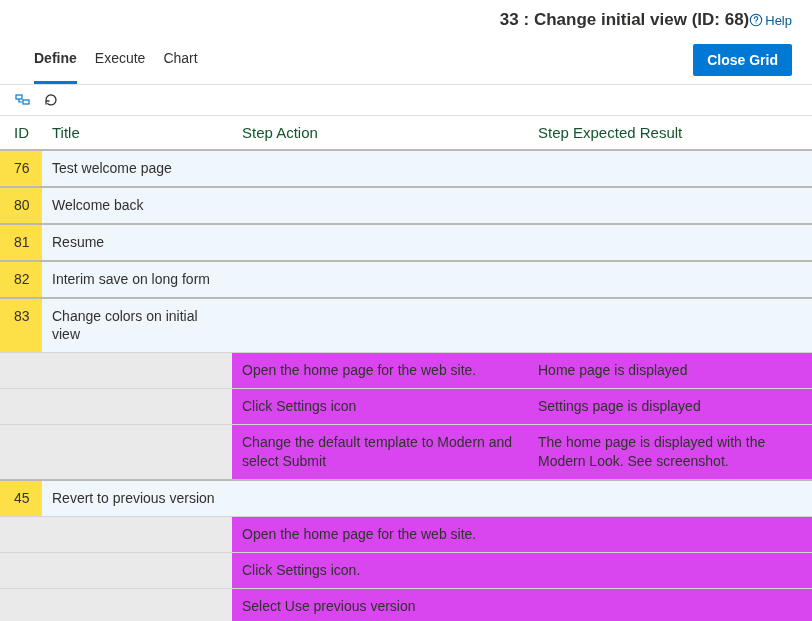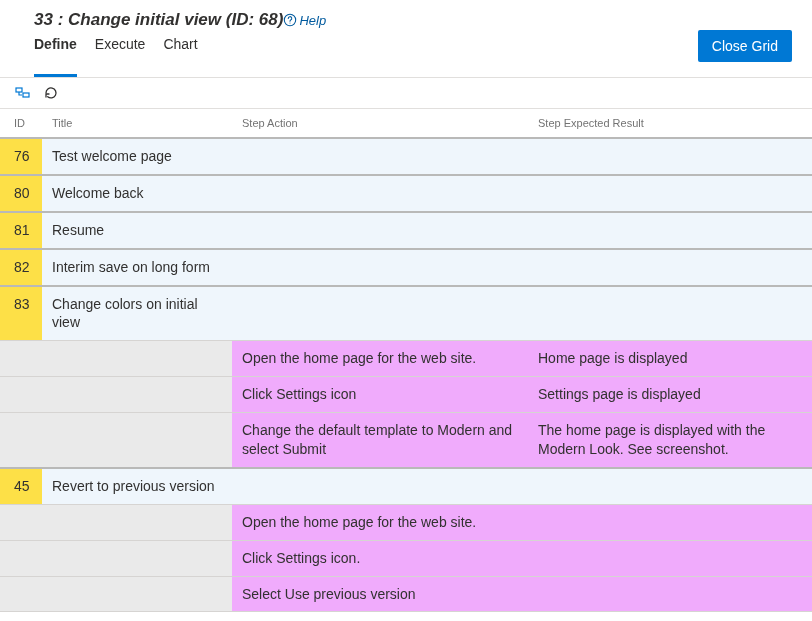--- a/index.html
+++ b/index.html
@@ -8,23 +8,23 @@
       font-size: 14px;
       color: #323130;
       background: #fff;
       width: 812px;
     }
     .header {
       padding: 10px 20px 0 34px;
     }
     .title-row {
       display: flex;
-      justify-content: flex-start;
+      justify-content: flex-end;
       align-items: center;
-      font-style: italic;
+      margin-bottom: 14px;
     }
     .page-title {
       font-size: 17px;
       font-weight: 600;
       color: #323130;
     }
     .help-link {
       color: #005a9e;
       font-size: 13px;
       display: inline-flex;
@@ -51,24 +51,24 @@
     .tab.active {
       font-weight: 600;
       border-bottom-color: #0078d4;
     }
     .close-grid-btn {
       background: #0078d4;
       color: #fff;
       border: none;
       padding: 8px 14px;
       font-size: 14px;
-      font-weight: 400;
+      font-weight: 700;
       border-radius: 2px;
       cursor: pointer;
-      margin-bottom: 15px;
+      margin-bottom: 8px;
     }
     .toolbar {
       border-top: 1px solid #e1dfdd;
       border-bottom: 1px solid #e1dfdd;
       padding: 6px 14px;
       display: flex;
       gap: 10px;
       align-items: center;
     }
     .tool-icon {
@@ -79,42 +79,42 @@
       color: #0078d4;
     }
     .tool-icon.refresh { color: #323130; }
     .grid {
       width: 100%;
       border-collapse: collapse;
     }
     .grid thead th {
       text-align: left;
       font-weight: 400;
-      font-size: 11px;
-      color: #737373;
+      font-size: 15px;
+      color: #14532d;
       padding: 8px 10px 8px 10px;
       border-bottom: 1px solid #e1dfdd;
       background: #fff;
     }
     .grid tbody td {
       padding: 8px 10px;
       font-size: 14px;
       border-bottom: 1px solid #d6d4d2;
       vertical-align: top;
       line-height: 1.35;
     }
     .grid tbody tr.parent-row td {
       background: #eff6fc;
       border-top: 2px solid #b9b9b8;
     }
     .grid tbody tr.parent-row td:first-child {
       background: #fde047;
     }
     .grid tbody tr.step-row td {
-      background: #f0abfc;
+      background: #d946ef;
     }
     .grid tbody tr.step-row td:nth-child(1),
     .grid tbody tr.step-row td:nth-child(2) {
       background: #eaeaea;
     }
     .col-id { width: 42px; padding-left: 14px !important; }
     .col-title { width: 190px; }
     .col-action { width: 296px; }
     .col-expected { }
   </style>

